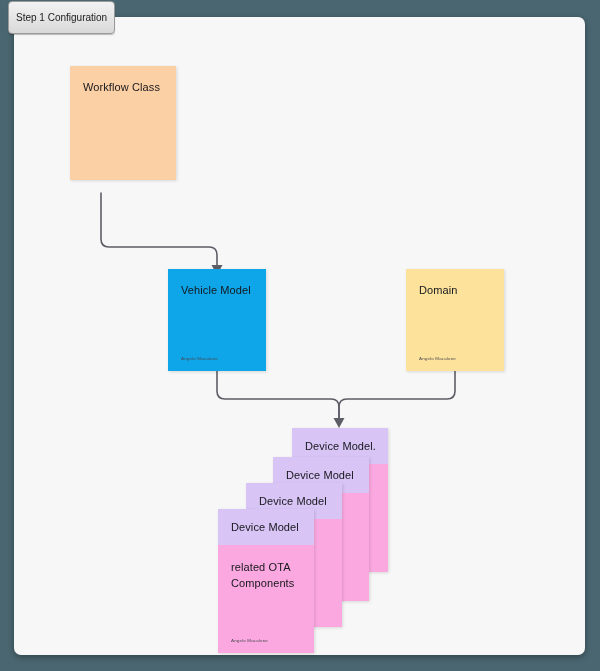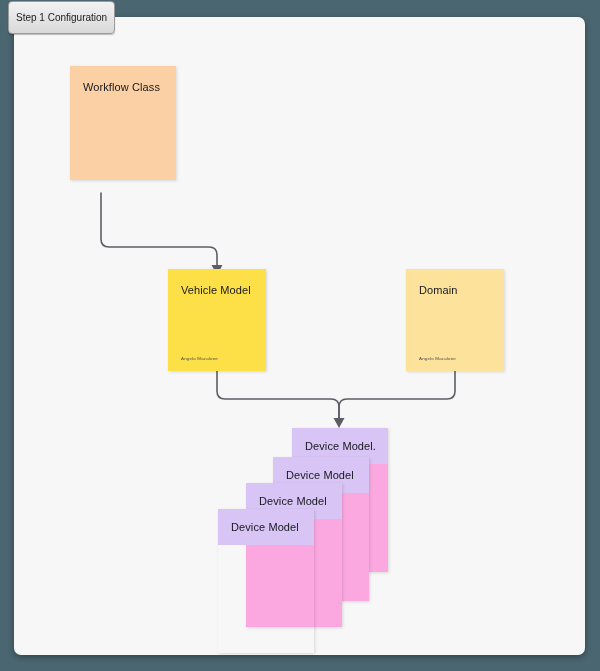--- a/index.html
+++ b/index.html
@@ -168,21 +168,21 @@
         <path d="M 437 354 L 437 374 Q 437 382 429 382 L 329 382 Q 321 382 321 390 L 321 402"></path>
         <polygon points="315.5,401 326.5,401 321,411"></polygon>
       </g>
     </svg>
 
     <div class="note" style="left:52px; top:49px; width:106px; height:114px; background:#fcd0a5;">
       <div class="note-title">Workflow Class</div>
     </div>
 
 
-    <div class="note" style="left:150px; top:252px; width:98px; height:102px; background:#fde047;">
+    <div class="note" style="left:150px; top:252px; width:98px; height:102px; background:#0ea5e9;">
       <div class="note-title">Vehicle Model</div>
       <div class="note-author">Angelo Macalone</div>
     </div>
 
     <div class="note" style="left:388px; top:252px; width:98px; height:102px; background:#fde29b;">
       <div class="note-title">Domain</div>
       <div class="note-author">Angelo Macalone</div>
     </div>
 
     <div id="device-stack">
@@ -205,18 +205,22 @@
         <div class="stack-head" style="height:36px; background:#d8c4f5;">
           <span class="stack-head-text">Device Model 2</span>
         </div>
         <div class="stack-body" style="height:108px; background:#fba8e0;"></div>
       </div>
 
       <div class="stack-card" style="left:200px; top:492px; width:96px; height:144px;">
         <div class="stack-head" style="height:36px; background:#d8c4f5;">
           <span class="stack-head-text">Device Model 1</span>
         </div>
+        <div class="stack-body" style="height:108px; background:#fba8e0;">
+          <div class="stack-body-text">related OTA Components</div>
+          <div class="note-author">Angelo Macalone</div>
+        </div>
       </div>
 
     </div>
 
   </div>
 </div>
 
 </body></html>

